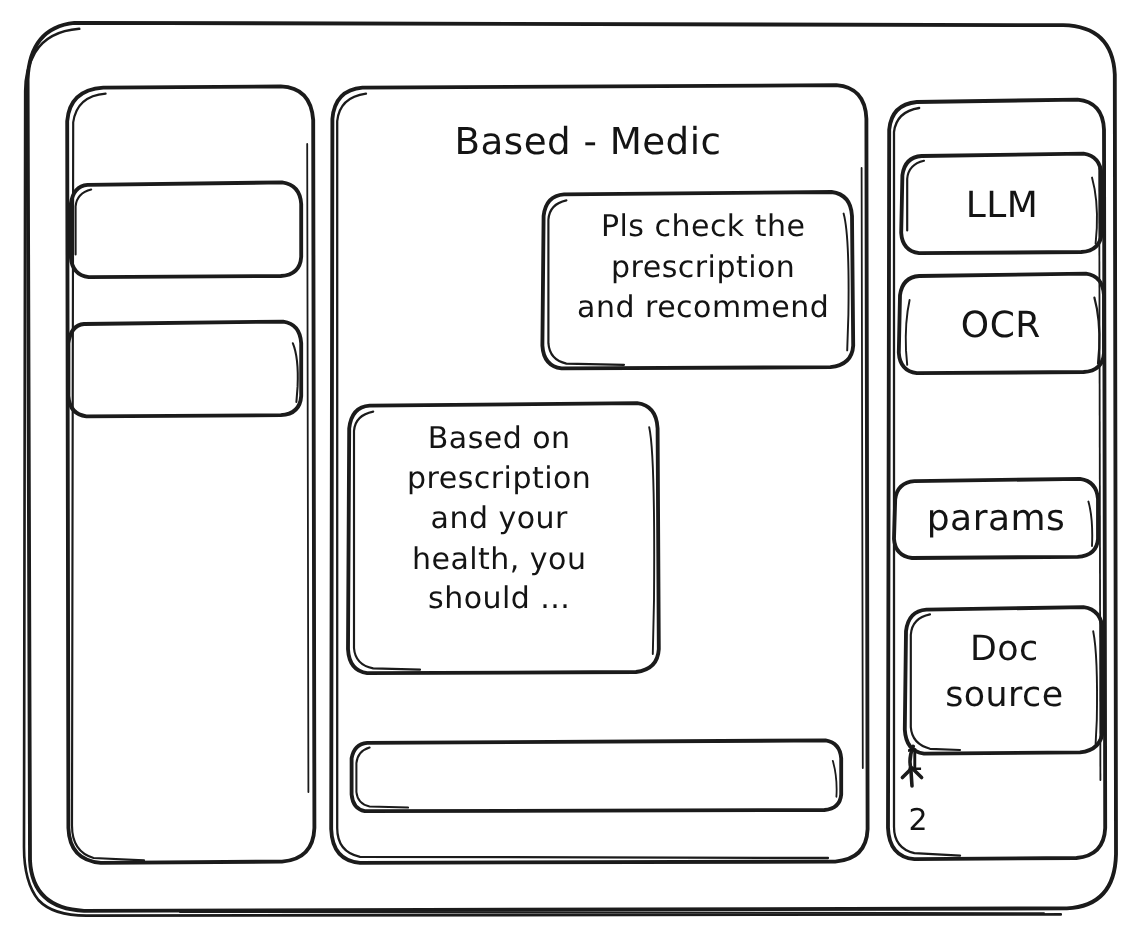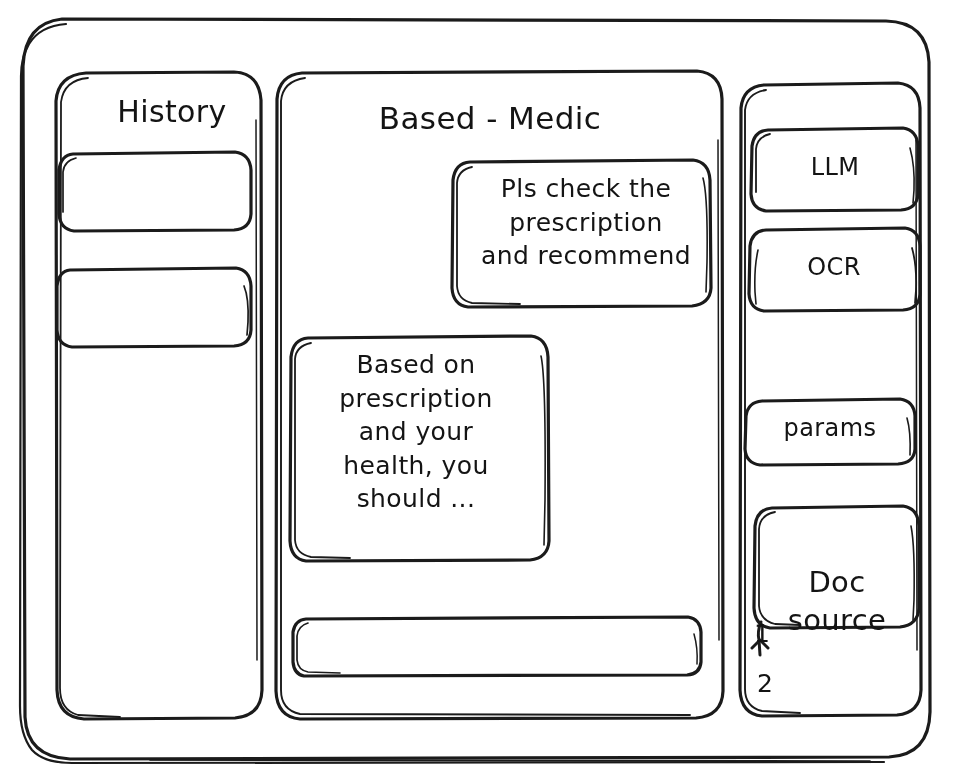--- a/index.html
+++ b/index.html
@@ -61,21 +61,21 @@
     font-weight: 400;
   }
 
   .bubble-text {
     font-size: 25px;
     font-weight: 400;
     line-height: 1.34;
   }
 
   .tool-label {
-    font-size: 24px;
+    font-size: 30px;
     font-weight: 400;
   }
 
   .tool-label.two-line {
     font-size: 29px;
     line-height: 1.30;
   }
 
   .src-num {
     font-size: 25px;
@@ -169,41 +169,40 @@
       <path stroke-width="3.2" d="M772,508 L903,506 Q918,508 919,526 L919,608 Q918,625 900,627 L770,628 Q755,626 754,608 L755,526 Q757,509 772,508 Z"></path>
       <path stroke-width="1.8" d="M775,512 Q760,515 759,529 L759,606 Q760,620 775,624 L800,625"></path>
       <path stroke-width="1.6" d="M911,526 Q915,546 914,600 L913,620"></path>
 
       <path stroke-width="3.0" d="M761,622 Q757,632 759,640 L760,655"></path>
       <path stroke-width="3.0" d="M760,640 L752,648 M760,640 L768,648"></path>
     </g>
 
   </svg>
 
-  <div class="txt panel-title" style="left:88px; top:92px; width:168px;">History</div>
 
   <div class="txt window-title" style="left:300px; top:98px; width:380px;">Based - Medic</div>
 
   <div class="txt bubble-text" style="left:456px; top:172px; width:260px;">Pls check the
 prescription
 and recommend</div>
 
   <div class="txt bubble-text" style="left:296px; top:348px; width:240px;">Based on
 prescription
 and your
 health, you
 should ...</div>
 
   <div class="txt tool-label" style="left:752px; top:152px; width:166px;">LLM</div>
 
   <div class="txt tool-label" style="left:746px; top:413px; width:168px;">params</div>
 
   <div class="txt tool-label" style="left:750px; top:252px; width:168px;">OCR</div>
 
-  <div class="txt tool-label two-line" style="left:756px; top:522px; width:162px;margin-top:42px;">Doc
+  <div class="txt tool-label two-line" style="left:756px; top:522px; width:162px;">Doc
 source</div>
 
   <div class="txt src-num" style="left:754px; top:618px; width:40px;">1</div>
 
   <div class="txt src-num" style="left:757px; top:668px; width:40px;">2</div>
 
   <div class="hit" style="left:56px; top:71px; width:208px; height:650px;"></div>
 
   <div class="hit" style="left:58px; top:152px; width:194px; height:80px;"></div>
 

